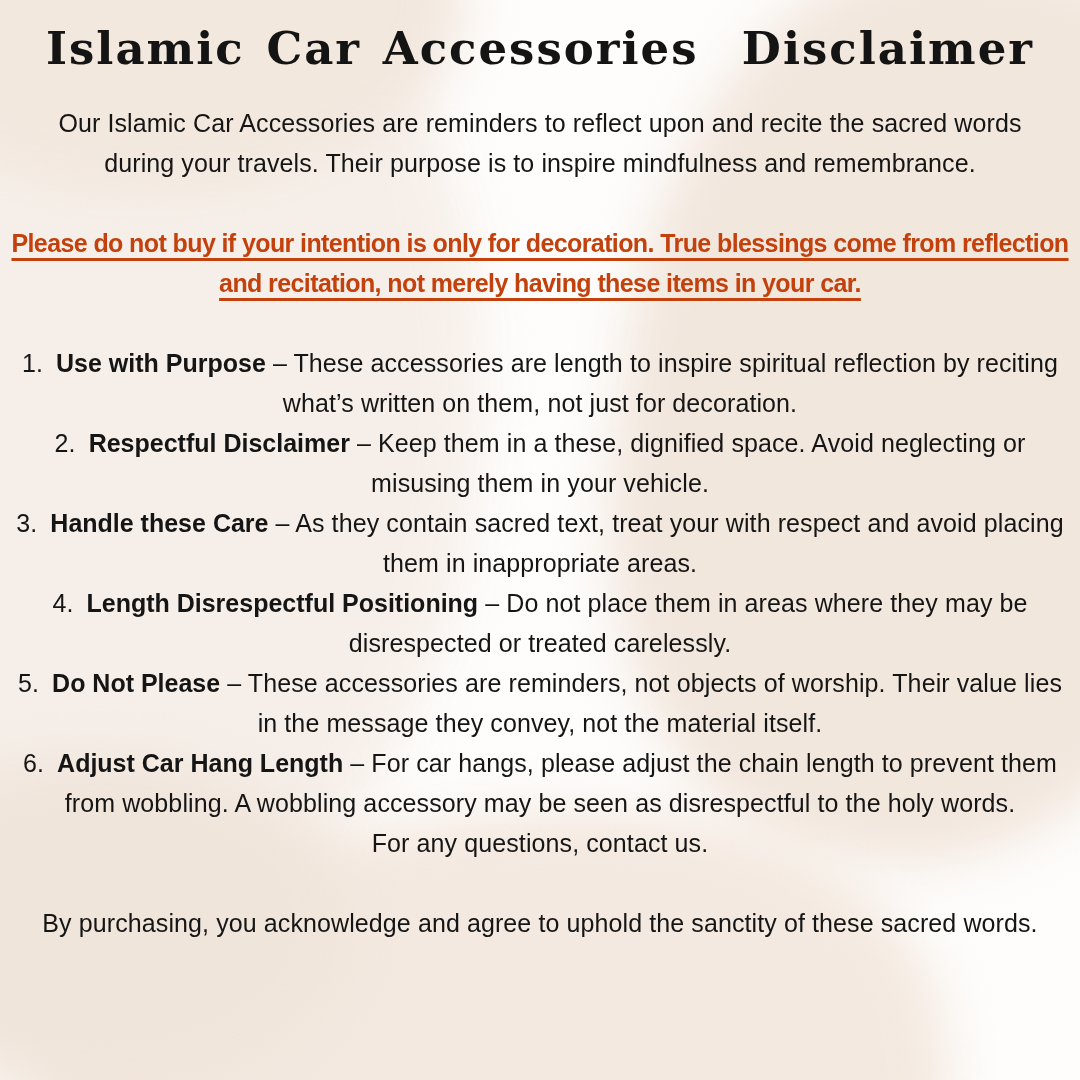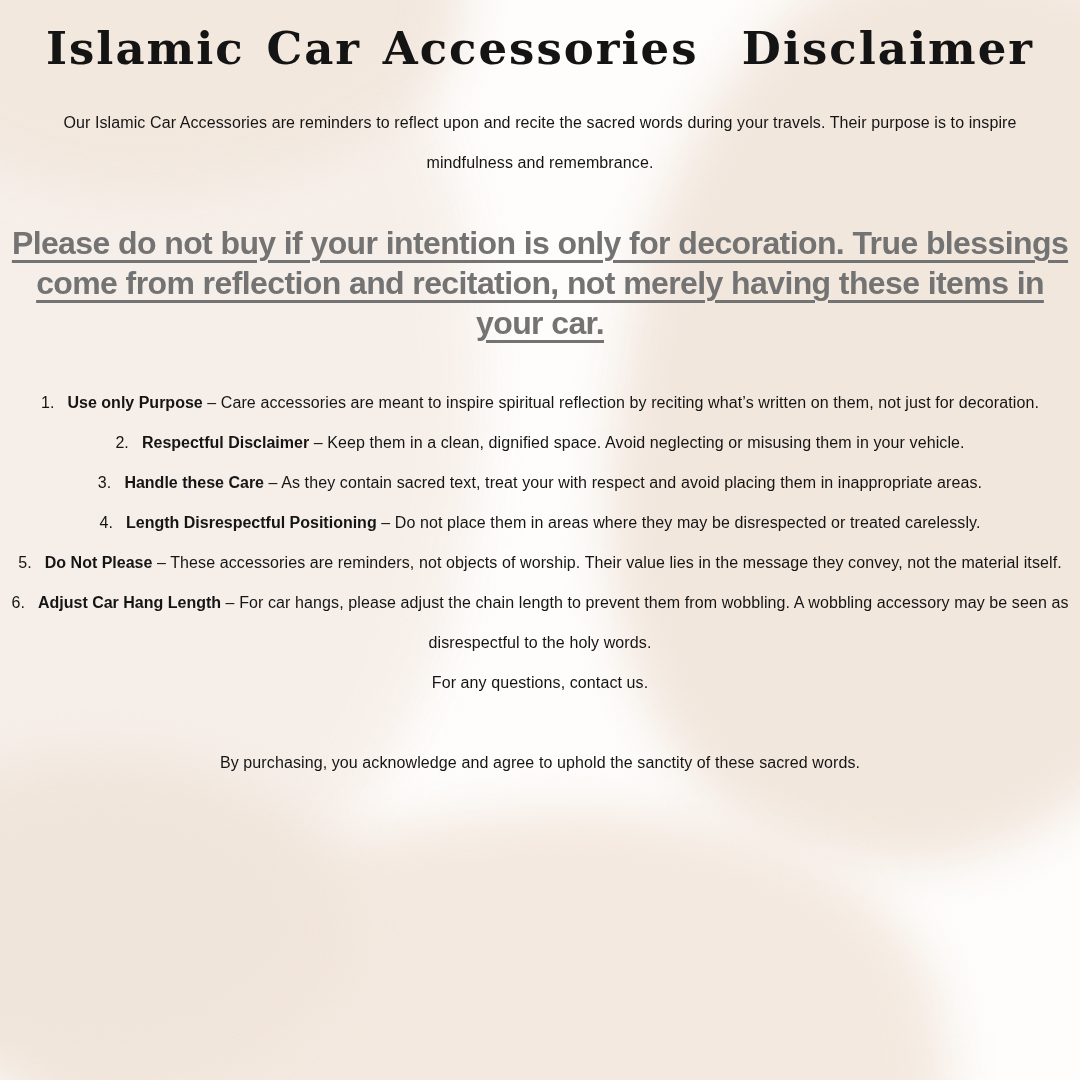--- a/index.html
+++ b/index.html
@@ -31,27 +31,27 @@
   .title{
     font-family:"DejaVu Serif","Liberation Serif",serif;
     font-weight:600;
     font-size:45px;
     letter-spacing:2px;
     word-spacing:4px;
     white-space:pre-wrap;
     margin:8px 0 8px;
     color:#141414;
   }
-  .body-text{font-size:16px;line-height:40px;letter-spacing:.1px}
+  .body-text{font-size:25px;line-height:40px;letter-spacing:.1px}
   .intro{margin:28px auto 0;max-width:1040px}
   .warning{
     margin:40px auto 0;max-width:1060px;
-    color:#737373;
+    color:#c2410c;
     font-weight:700;
-    font-size:32px;line-height:40px;
+    font-size:25px;line-height:40px;
     letter-spacing:-.6px;
     text-decoration:underline;
     text-decoration-thickness:2.5px;
     text-underline-offset:6px;
   }
   .list{margin:40px auto 0;max-width:1062px}
   .item{margin:0}
   .item .num{margin-right:13px}
   .item b{font-weight:700;letter-spacing:0}
   .closing{margin:40px auto 0;max-width:1030px}
@@ -71,23 +71,23 @@
   <div class="content">
 
     <h1 class="title">Islamic Car Accessories  Disclaimer</h1>
 
     <p class="body-text intro">Our Islamic Car Accessories are reminders to reflect upon and recite the sacred words during your travels. Their purpose is to inspire mindfulness and remembrance.</p>
 
     <p class="warning">Please do not buy if your intention is only for decoration. True blessings come from reflection and recitation, not merely having these items in your car.</p>
 
     <div class="list body-text">
 
-      <p class="item"><span class="num">1.</span><b>Use only Purpose</b> <span>– Care accessories are meant to inspire spiritual reflection by reciting what’s written on them, not just for decoration.</span></p>
+      <p class="item"><span class="num">1.</span><b>Use with Purpose</b> <span>– These accessories are length to inspire spiritual reflection by reciting what’s written on them, not just for decoration.</span></p>
 
-      <p class="item"><span class="num">2.</span><b>Respectful Disclaimer</b> <span>– Keep them in a clean, dignified space. Avoid neglecting or misusing them in your vehicle.</span></p>
+      <p class="item"><span class="num">2.</span><b>Respectful Disclaimer</b> <span>– Keep them in a these, dignified space. Avoid neglecting or misusing them in your vehicle.</span></p>
 
       <p class="item"><span class="num">3.</span><b>Handle these Care</b> <span>– As they contain sacred text, treat your with respect and avoid placing them in inappropriate areas.</span></p>
 
       <p class="item"><span class="num">4.</span><b>Length Disrespectful Positioning</b> <span>– Do not place them in areas where they may be disrespected or treated carelessly.</span></p>
 
       <p class="item"><span class="num">5.</span><b>Do Not Please</b> <span>– These accessories are reminders, not objects of worship. Their value lies in the message they convey, not the material itself.</span></p>
 
       <p class="item"><span class="num">6.</span><b>Adjust Car Hang Length</b> <span>– For car hangs, please adjust the chain length to prevent them from wobbling. A wobbling accessory may be seen as disrespectful to the holy words.</span></p>
 
     </div>

